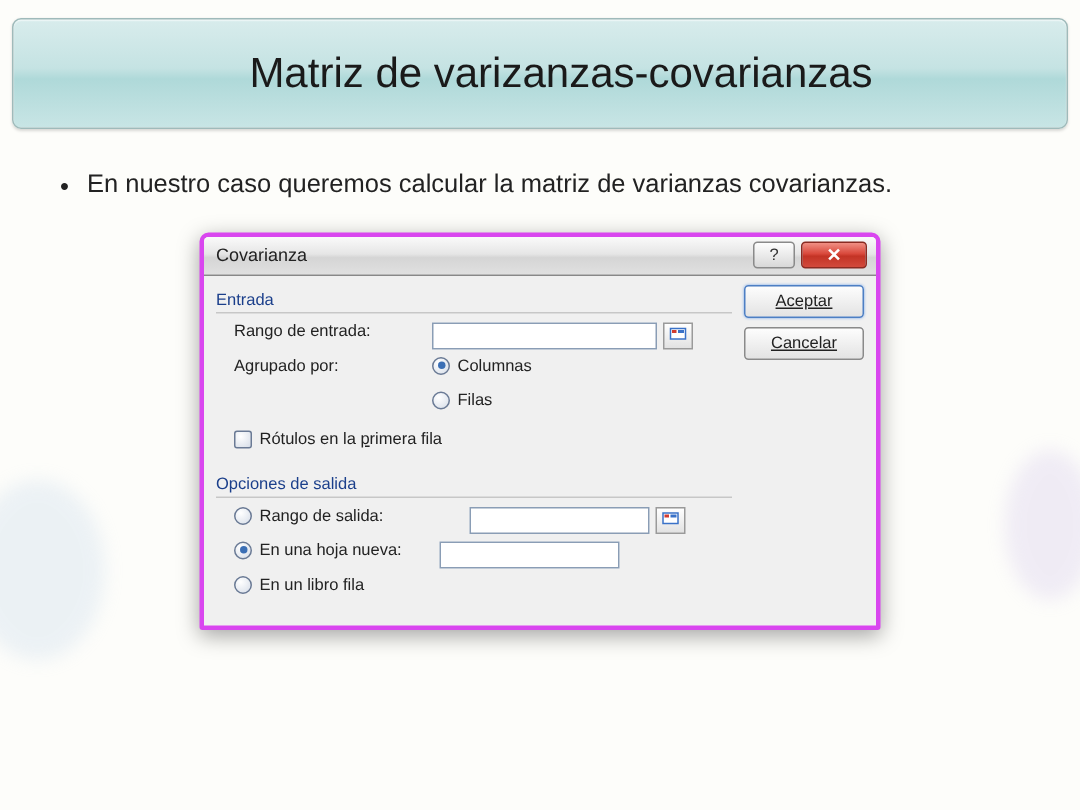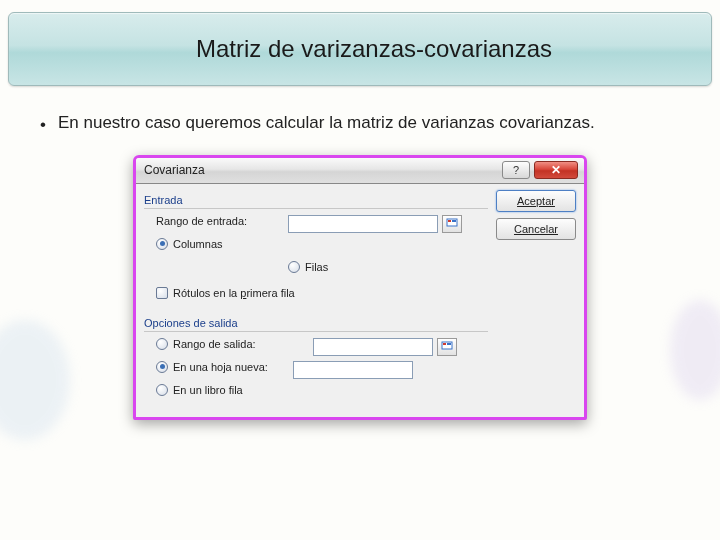--- a/index.html
+++ b/index.html
@@ -16,21 +16,21 @@
     height: 74px;
     background: linear-gradient(to bottom, #d8ecec 0%, #c5e3e3 45%, #afd9d9 55%, #c8e5e5 100%);
     border: 1px solid #9fbaba;
     border-radius: 6px;
     box-shadow: inset 0 1px 1px rgba(255,255,255,0.6), 0 1px 2px rgba(0,0,0,0.15);
     display: flex;
     align-items: center;
     justify-content: center;
   }
   .title-banner span {
-    font-size: 24px;
+    font-size: 28px;
     color: #1a1a1a;
     margin-left: 28px;
   }
   .bullet-row {
     margin: 26px 40px 0 40px;
     display: flex;
     align-items: flex-start;
     font-size: 17px;
     color: #222;
     line-height: 1.35;
@@ -198,20 +198,21 @@
           <div class="picker">
             <svg viewBox="0 0 12 12">
                 <rect x="1" y="1" width="10" height="7" fill="#fff" stroke="#3a72c8"></rect>
                 <rect x="2" y="2" width="3" height="2" fill="#d13b2f"></rect>
                 <rect x="6" y="2" width="4" height="2" fill="#3a72c8"></rect>
               </svg>
           </div>
         </div>
 
         <div class="form-row">
+          <span class="form-label">Agrupado por:</span>
           <span class="radio sel"></span>
           <span>Columnas</span>
         </div>
         <div class="form-row">
           <span class="form-label"></span>
           <span class="radio"></span>
           <span>Filas</span>
         </div>
 
         <div class="form-row" style="margin-top:6px;">

